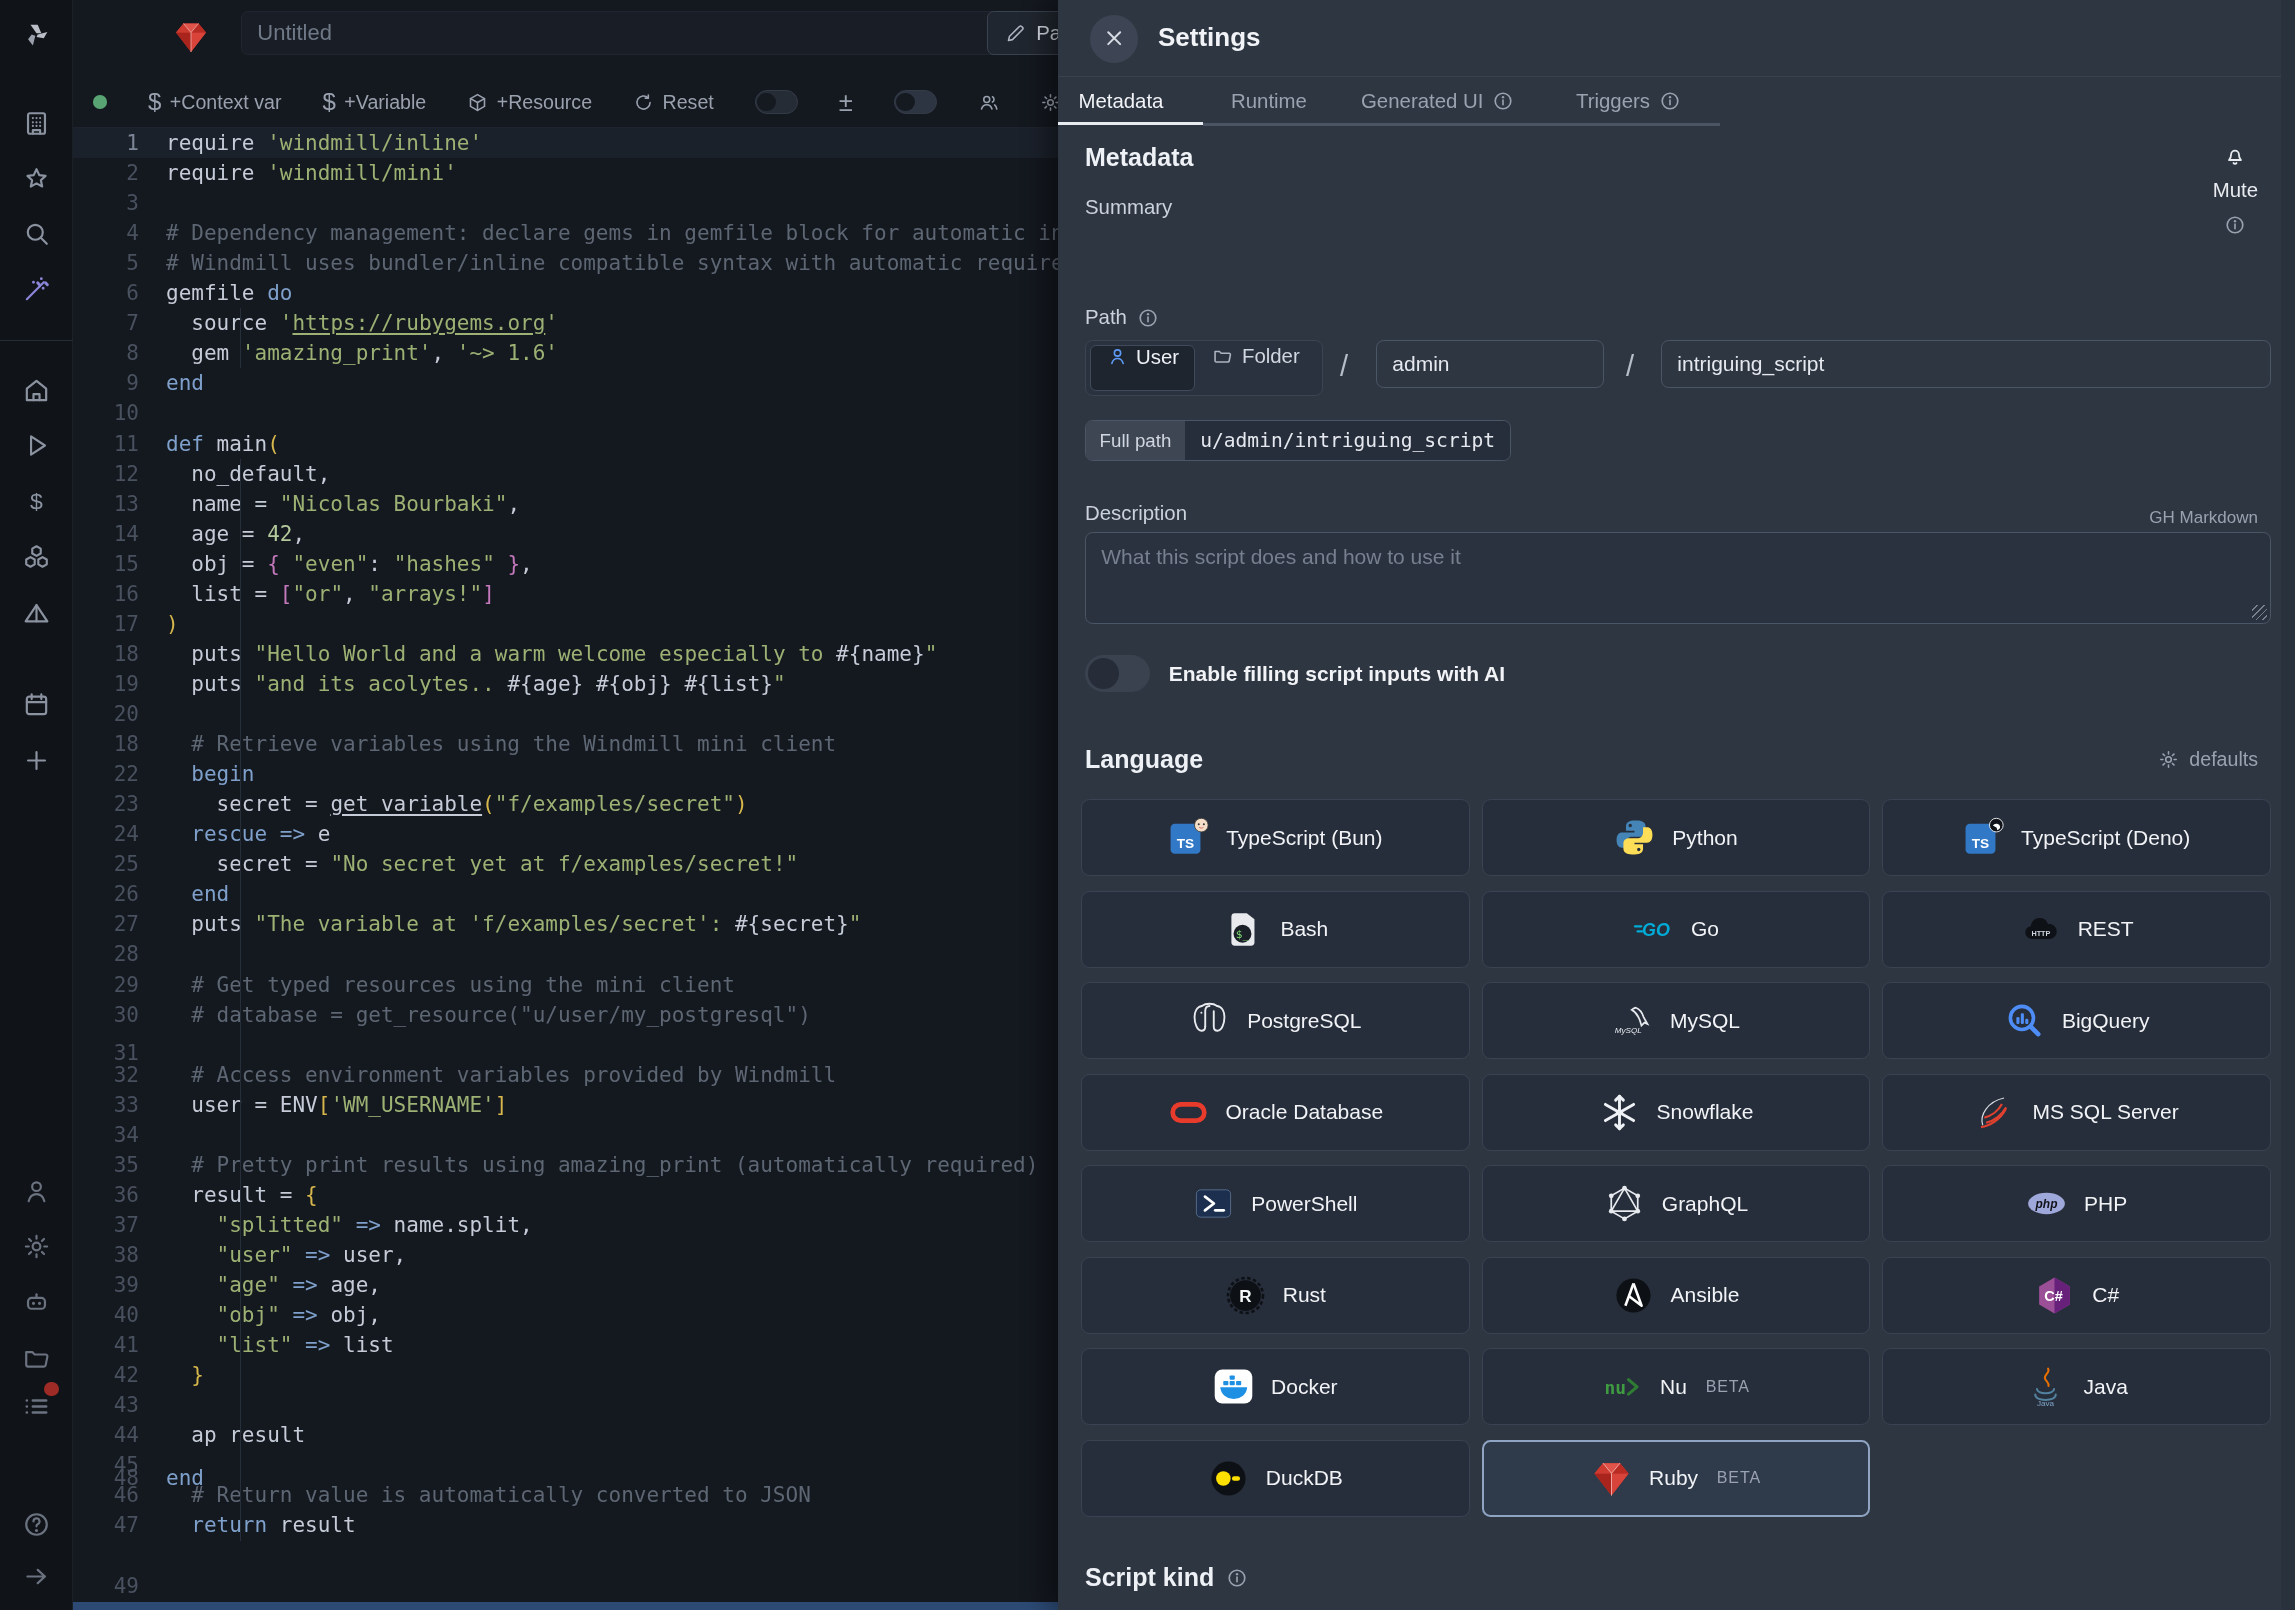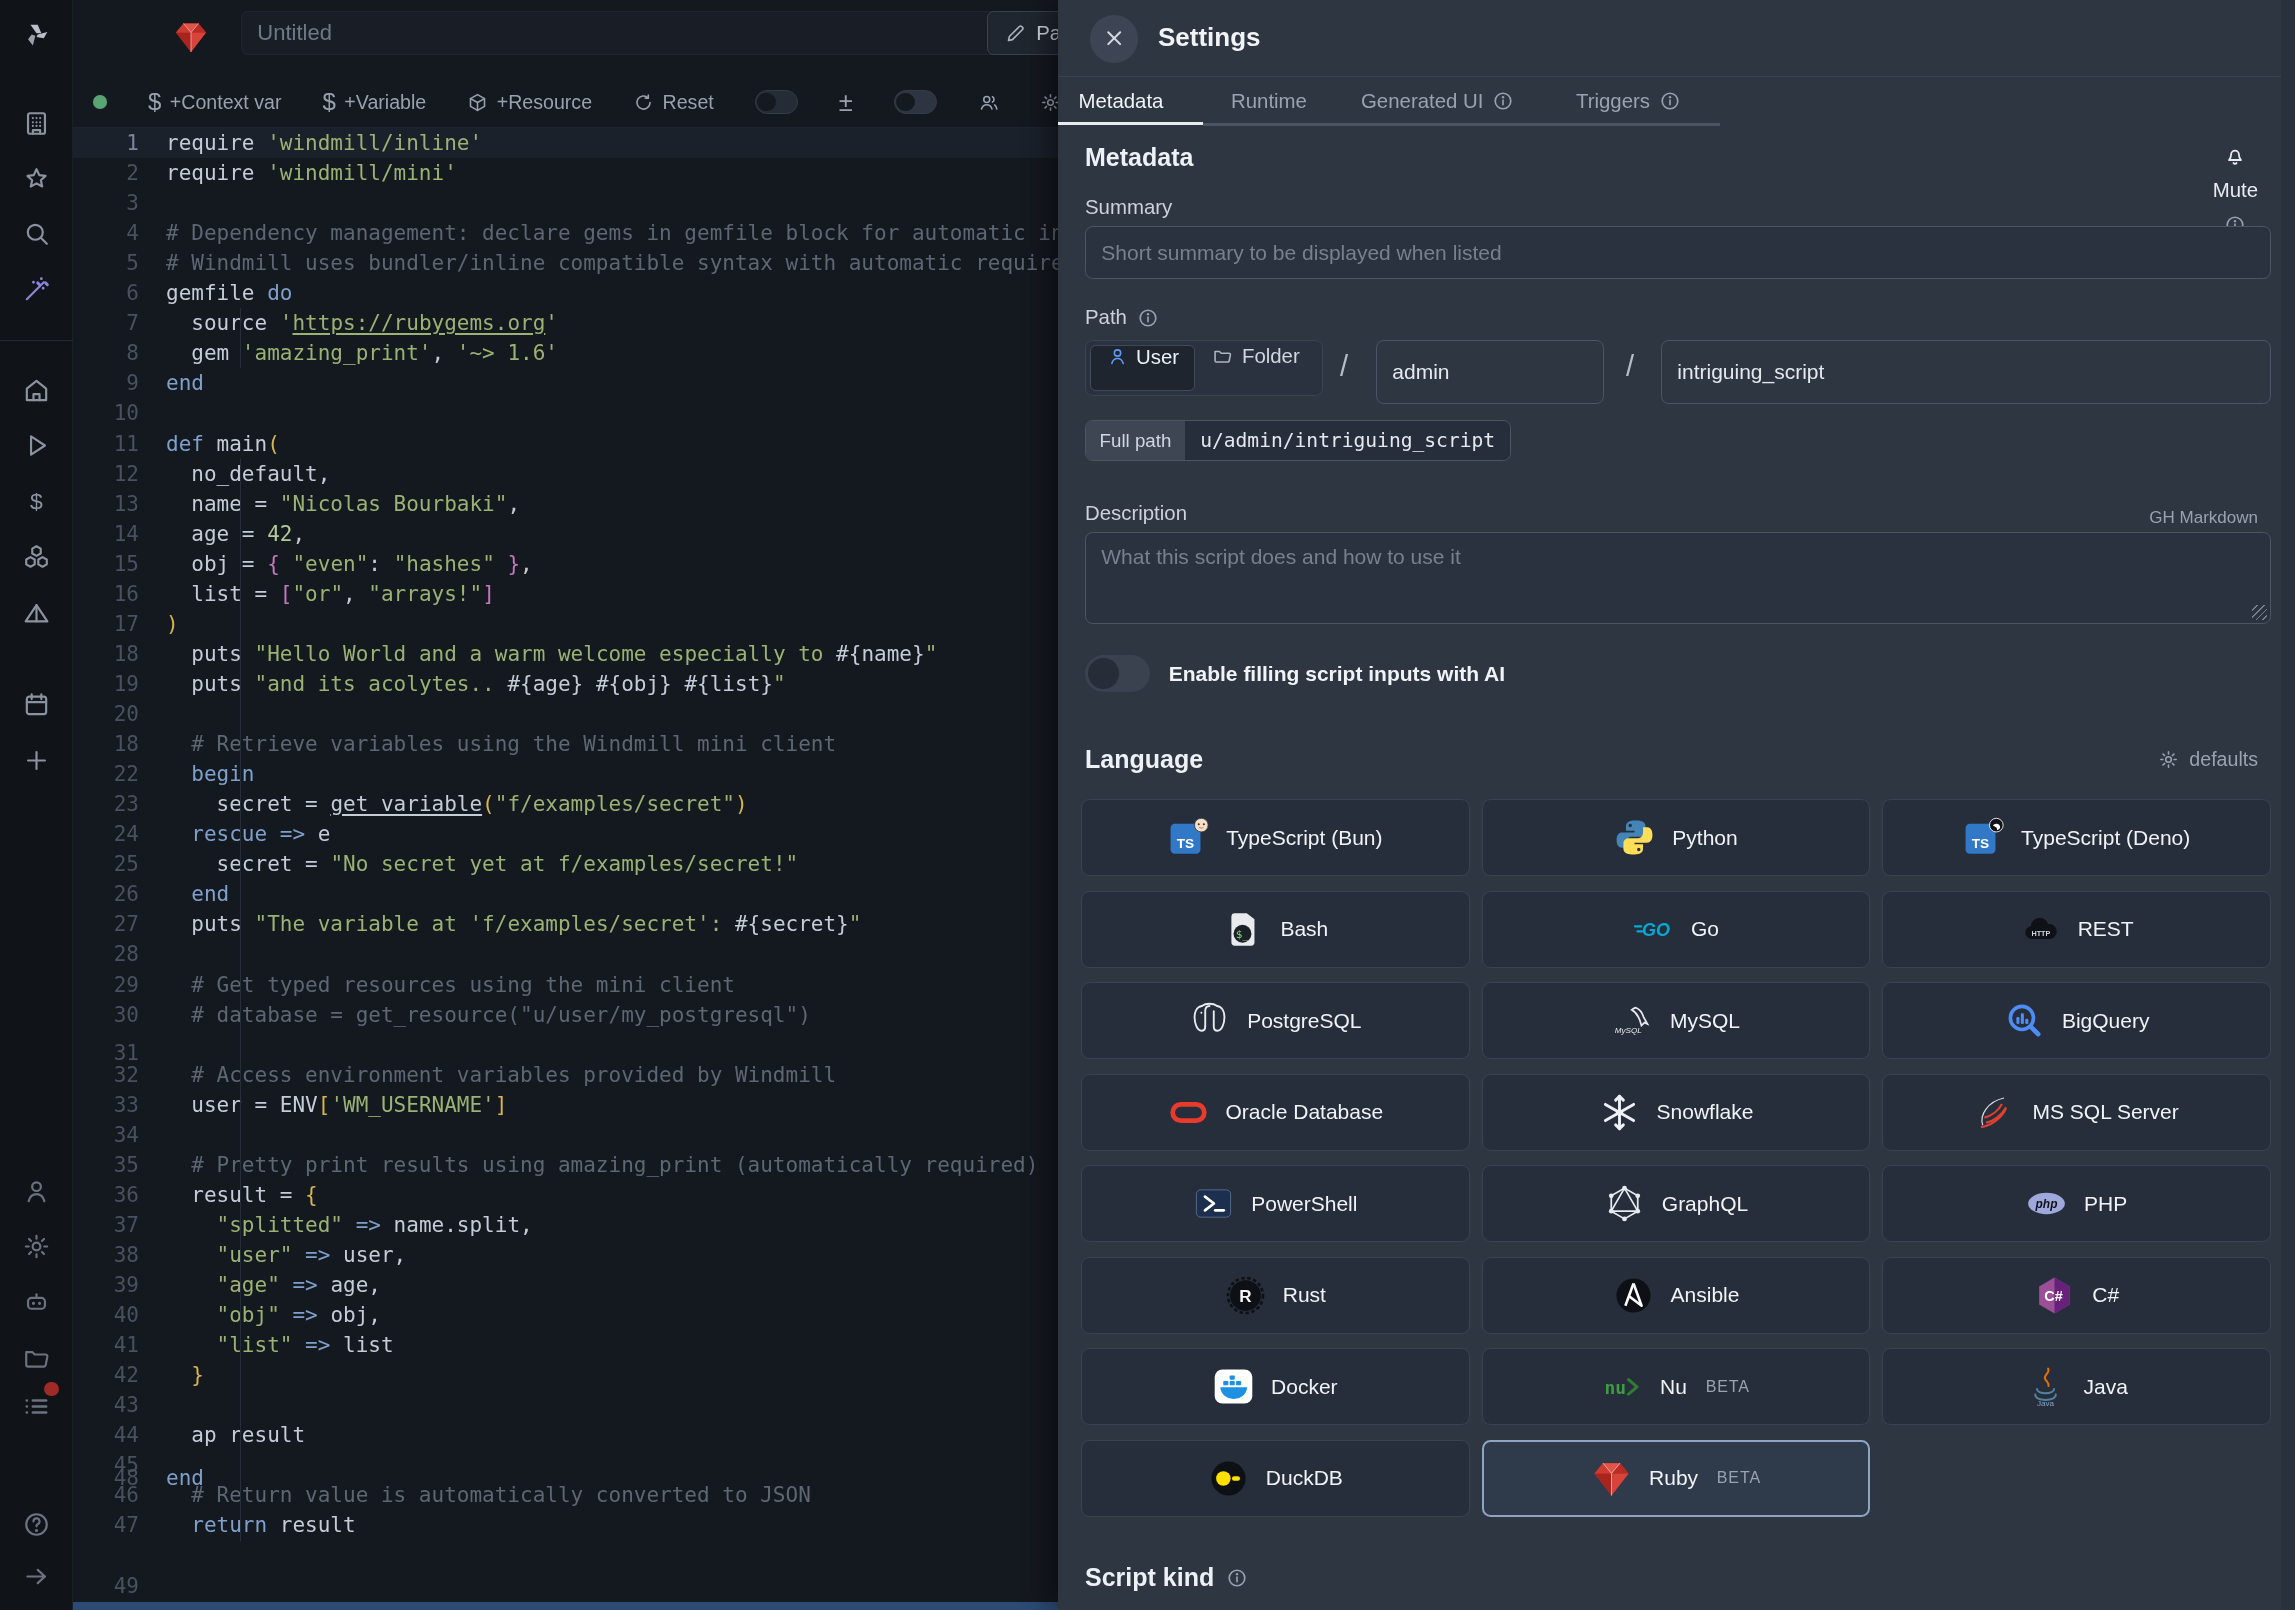--- a/index.html
+++ b/index.html
@@ -80,21 +80,21 @@
 
   #path-label-row { position:absolute; left:27px; top:306px; display:flex; align-items:center; gap:10.2px; color:#cbd2dc; }
   #path-row { position:absolute; left:27px; top:340px; width:1186px; height:56px; }
   #seg { position:absolute; left:0; top:0; width:238px; height:56px; background:#2a3240; border:0.9px solid #3a4453; border-radius:7.7px; display:flex; align-items:center; padding:4.3px; gap:1.7px; }
   .seg-btn { height:46px; border-radius:6px; display:flex; align-items:flex-start; gap:8.5px; padding:0 15.3px; font-size:20.4px; color:#d1d7e0; cursor:pointer; }
   .seg-btn.active { background:#1e252f; border:0.9px solid #3f4document; border:0.9px solid #3f4a5a; color:#eef1f5; }
   .seg-btn svg { width:20.4px; height:20.4px; }
   .seg-btn .user-ic { color:#5e9bf7; }
   .seg-btn .folder-ic { color:#aeb5c0; }
   .path-sep { position:absolute; top:10.2px; font-size:29px; color:#b6bec9; font-weight:300; }
-  .path-input { position:absolute; top:0; height:64px; background:transparent; border:0.9px solid #4a5565; border-radius:7.7px; color:#e5e8ee; font-size:21px; padding:0 15.3px; outline:none; }
+  .path-input { position:absolute; top:0; height:48px; background:transparent; border:0.9px solid #4a5565; border-radius:7.7px; color:#e5e8ee; font-size:21px; padding:0 15.3px; outline:none; }
 
   #fullpath { position:absolute; left:27px; top:420px; height:41px; display:inline-flex; align-items:stretch; border:0.9px solid #4a5565; border-radius:7.7px; overflow:hidden; }
   #fullpath .fp-label { display:flex; align-items:center; padding:0 13.6px; background:#3e4654; color:#d1d7e0; font-size:18.7px; }
   #fullpath .fp-value { display:flex; align-items:center; padding:0 15.3px; background:#262e3b; color:#e5e8ee; font-family:"DejaVu Sans Mono",monospace; font-size:19.6px; }
 
   #desc-label { position:absolute; left:27px; top:502px; }
   #gh-markdown { position:absolute; right:37px; top:508px; font-size:17px; color:#9aa2b0; }
   #desc-textarea { position:absolute; left:27px; top:532px; width:1186px; height:92px; background:#2a3240; border:0.9px solid #4a5565; border-radius:7.7px; color:#e5e8ee; font-size:21px; padding:12px 15.3px; outline:none; resize:none; font-family:"Liberation Sans",sans-serif; }
   #desc-textarea::placeholder { color:#76808f; }
   #resize-handle { position:absolute; left:1194px; top:605px; width:15.3px; height:15.3px; background:
@@ -573,21 +573,20 @@
       <span class="info-ic">
           <svg viewBox="0 0 24 24" fill="none" stroke="currentColor" stroke-width="1.8" stroke-linecap="round" stroke-linejoin="round">
             <circle cx="12" cy="12" r="8.5"></circle>
             <path d="M12 11v5"></path>
             <path d="M12 7.8h.01" stroke-width="2.6"></path>
           </svg>
         </span>
     </div>
 
     <div id="summary-label" class="fld-label">Summary</div>
-    <input id="summary-input" placeholder="Short summary to be displayed when listed" style="">
 
     <div id="path-label-row">
       <span class="fld-label">Path</span>
       <span class="info-ic" style="color:#9aa2b0">
           <svg viewBox="0 0 24 24" fill="none" stroke="currentColor" stroke-width="1.8" stroke-linecap="round" stroke-linejoin="round">
             <circle cx="12" cy="12" r="8.5"></circle>
             <path d="M12 11v5"></path>
             <path d="M12 7.8h.01" stroke-width="2.6"></path>
           </svg>
         </span>

